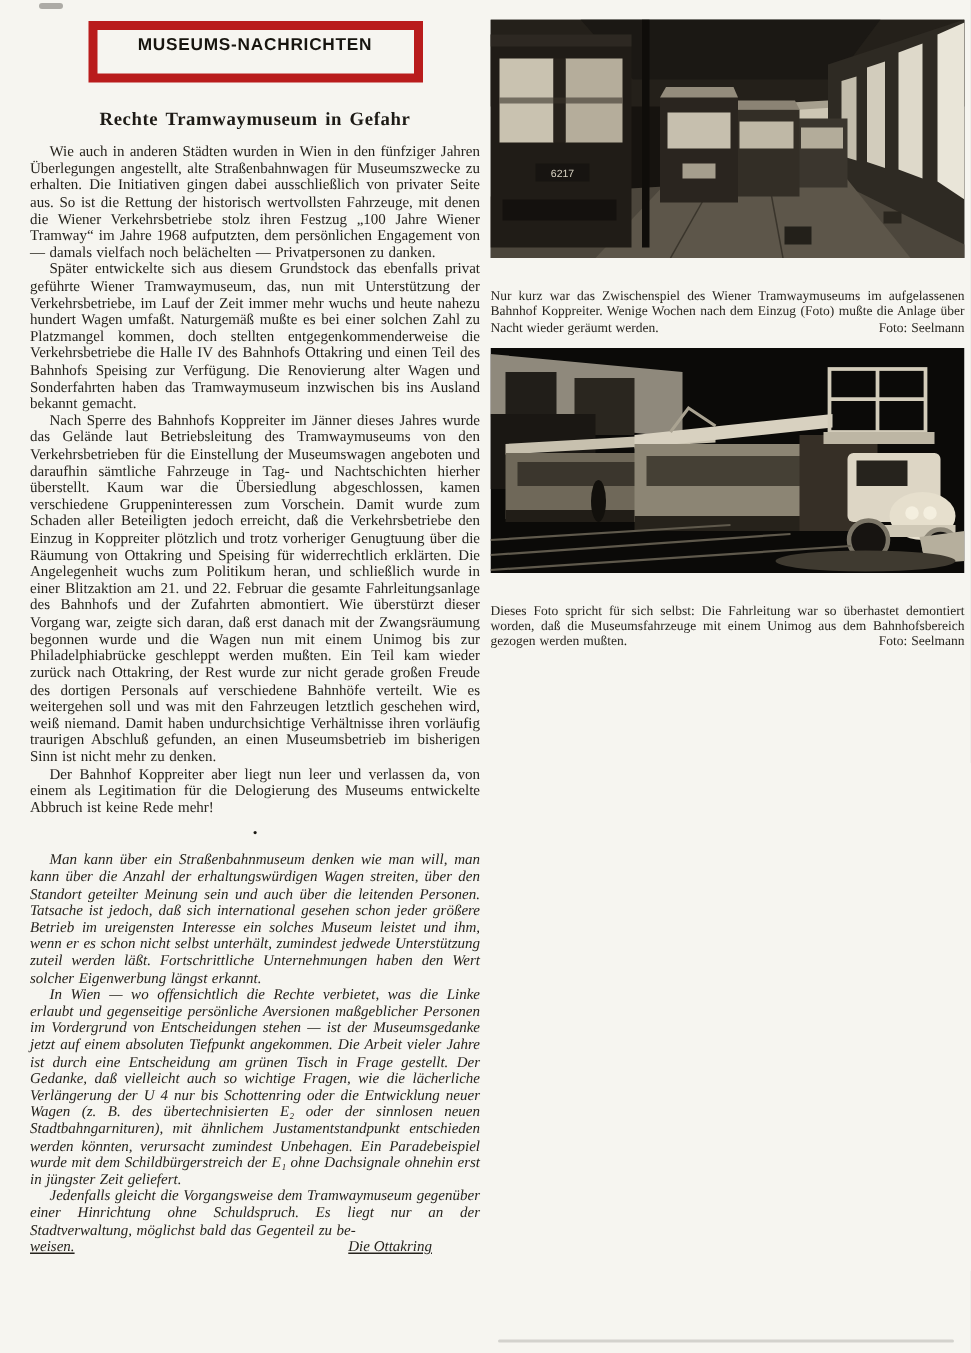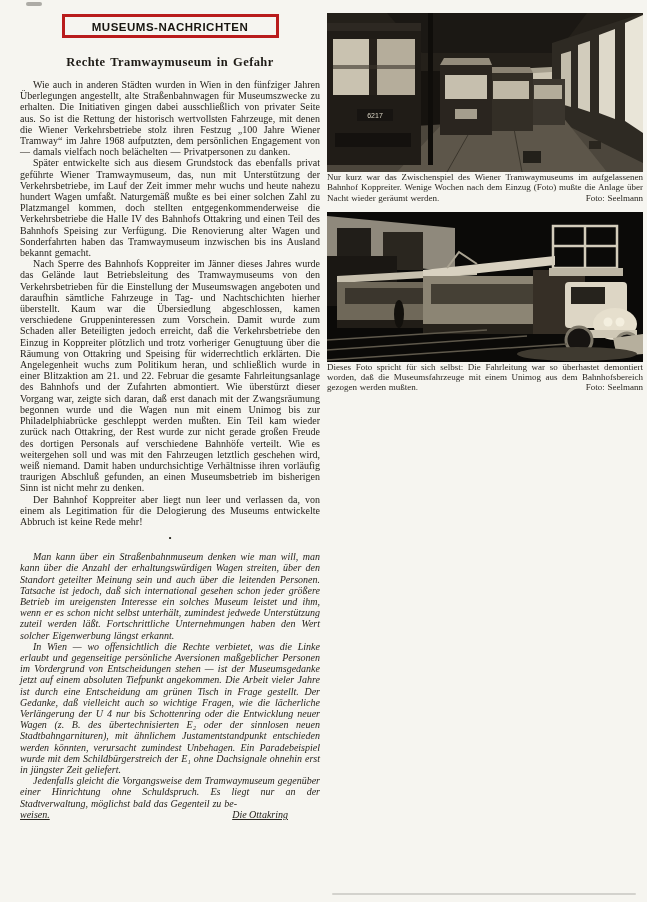--- a/index.html
+++ b/index.html
@@ -4,22 +4,22 @@
 <style>
   html,body{margin:0;padding:0;background:#e9e8e4;}
   .page{
     position:relative;width:647px;height:902px;margin:0 auto;
     background:#f6f5f0;overflow:hidden;color:#26231d;
     font-family:"Liberation Serif","DejaVu Serif",serif;
   }
   .col-left{position:absolute;left:20px;top:14px;width:300px;}
   .col-right{position:absolute;left:327px;top:13px;width:316px;}
   .masthead{
-    width:207px;margin:0 auto;border:3px solid #b91c1c;
-    text-align:center;padding:4px 2px 2px;
+    width:207px;margin:0 auto;border:6px solid #b91c1c;
+    text-align:center;padding:4px 2px 13px;
     font-family:"Liberation Sans","DejaVu Sans",sans-serif;
     font-weight:bold;font-size:11.5px;letter-spacing:.5px;color:#17150f;
   }
   .title{
     margin:17px 0 9px;text-align:center;
     font-size:12.5px;font-weight:bold;letter-spacing:.4px;word-spacing:1.5px;color:#1d1a15;
   }
   .body{
     margin:0;font-size:10px;line-height:11.2px;text-align:justify;
     text-indent:13px;word-spacing:.5px;hyphens:auto;-webkit-hyphens:auto;
@@ -28,21 +28,21 @@
   .sep{
     text-align:center;font-size:9px;line-height:9px;margin:7px 0 8px;color:#17150f;
   }
   .sig-row{
     display:flex;justify-content:space-between;align-items:baseline;
     font-size:10px;line-height:11.2px;padding-right:32px;text-decoration:underline;
   }
   .photo{width:316px;font-size:0;line-height:0;}
   .photo svg{display:block;}
   .caption{
-    margin:0 0 0;font-size:9px;line-height:10.3px;text-align:justify;
+    margin:20px 0 0;font-size:9px;line-height:10.3px;text-align:justify;
     color:#2a2721;word-spacing:.4px;
   }
   .caption .credit{float:right;padding-left:10px;}
   .photo2{margin-top:9px;}
   .artifact-line{
     position:absolute;left:332px;top:893px;width:304px;height:2px;
     background:#d3d2cd;border-radius:1px;
   }
   .scan-smudge{
     position:absolute;left:26px;top:2px;width:16px;height:4px;

